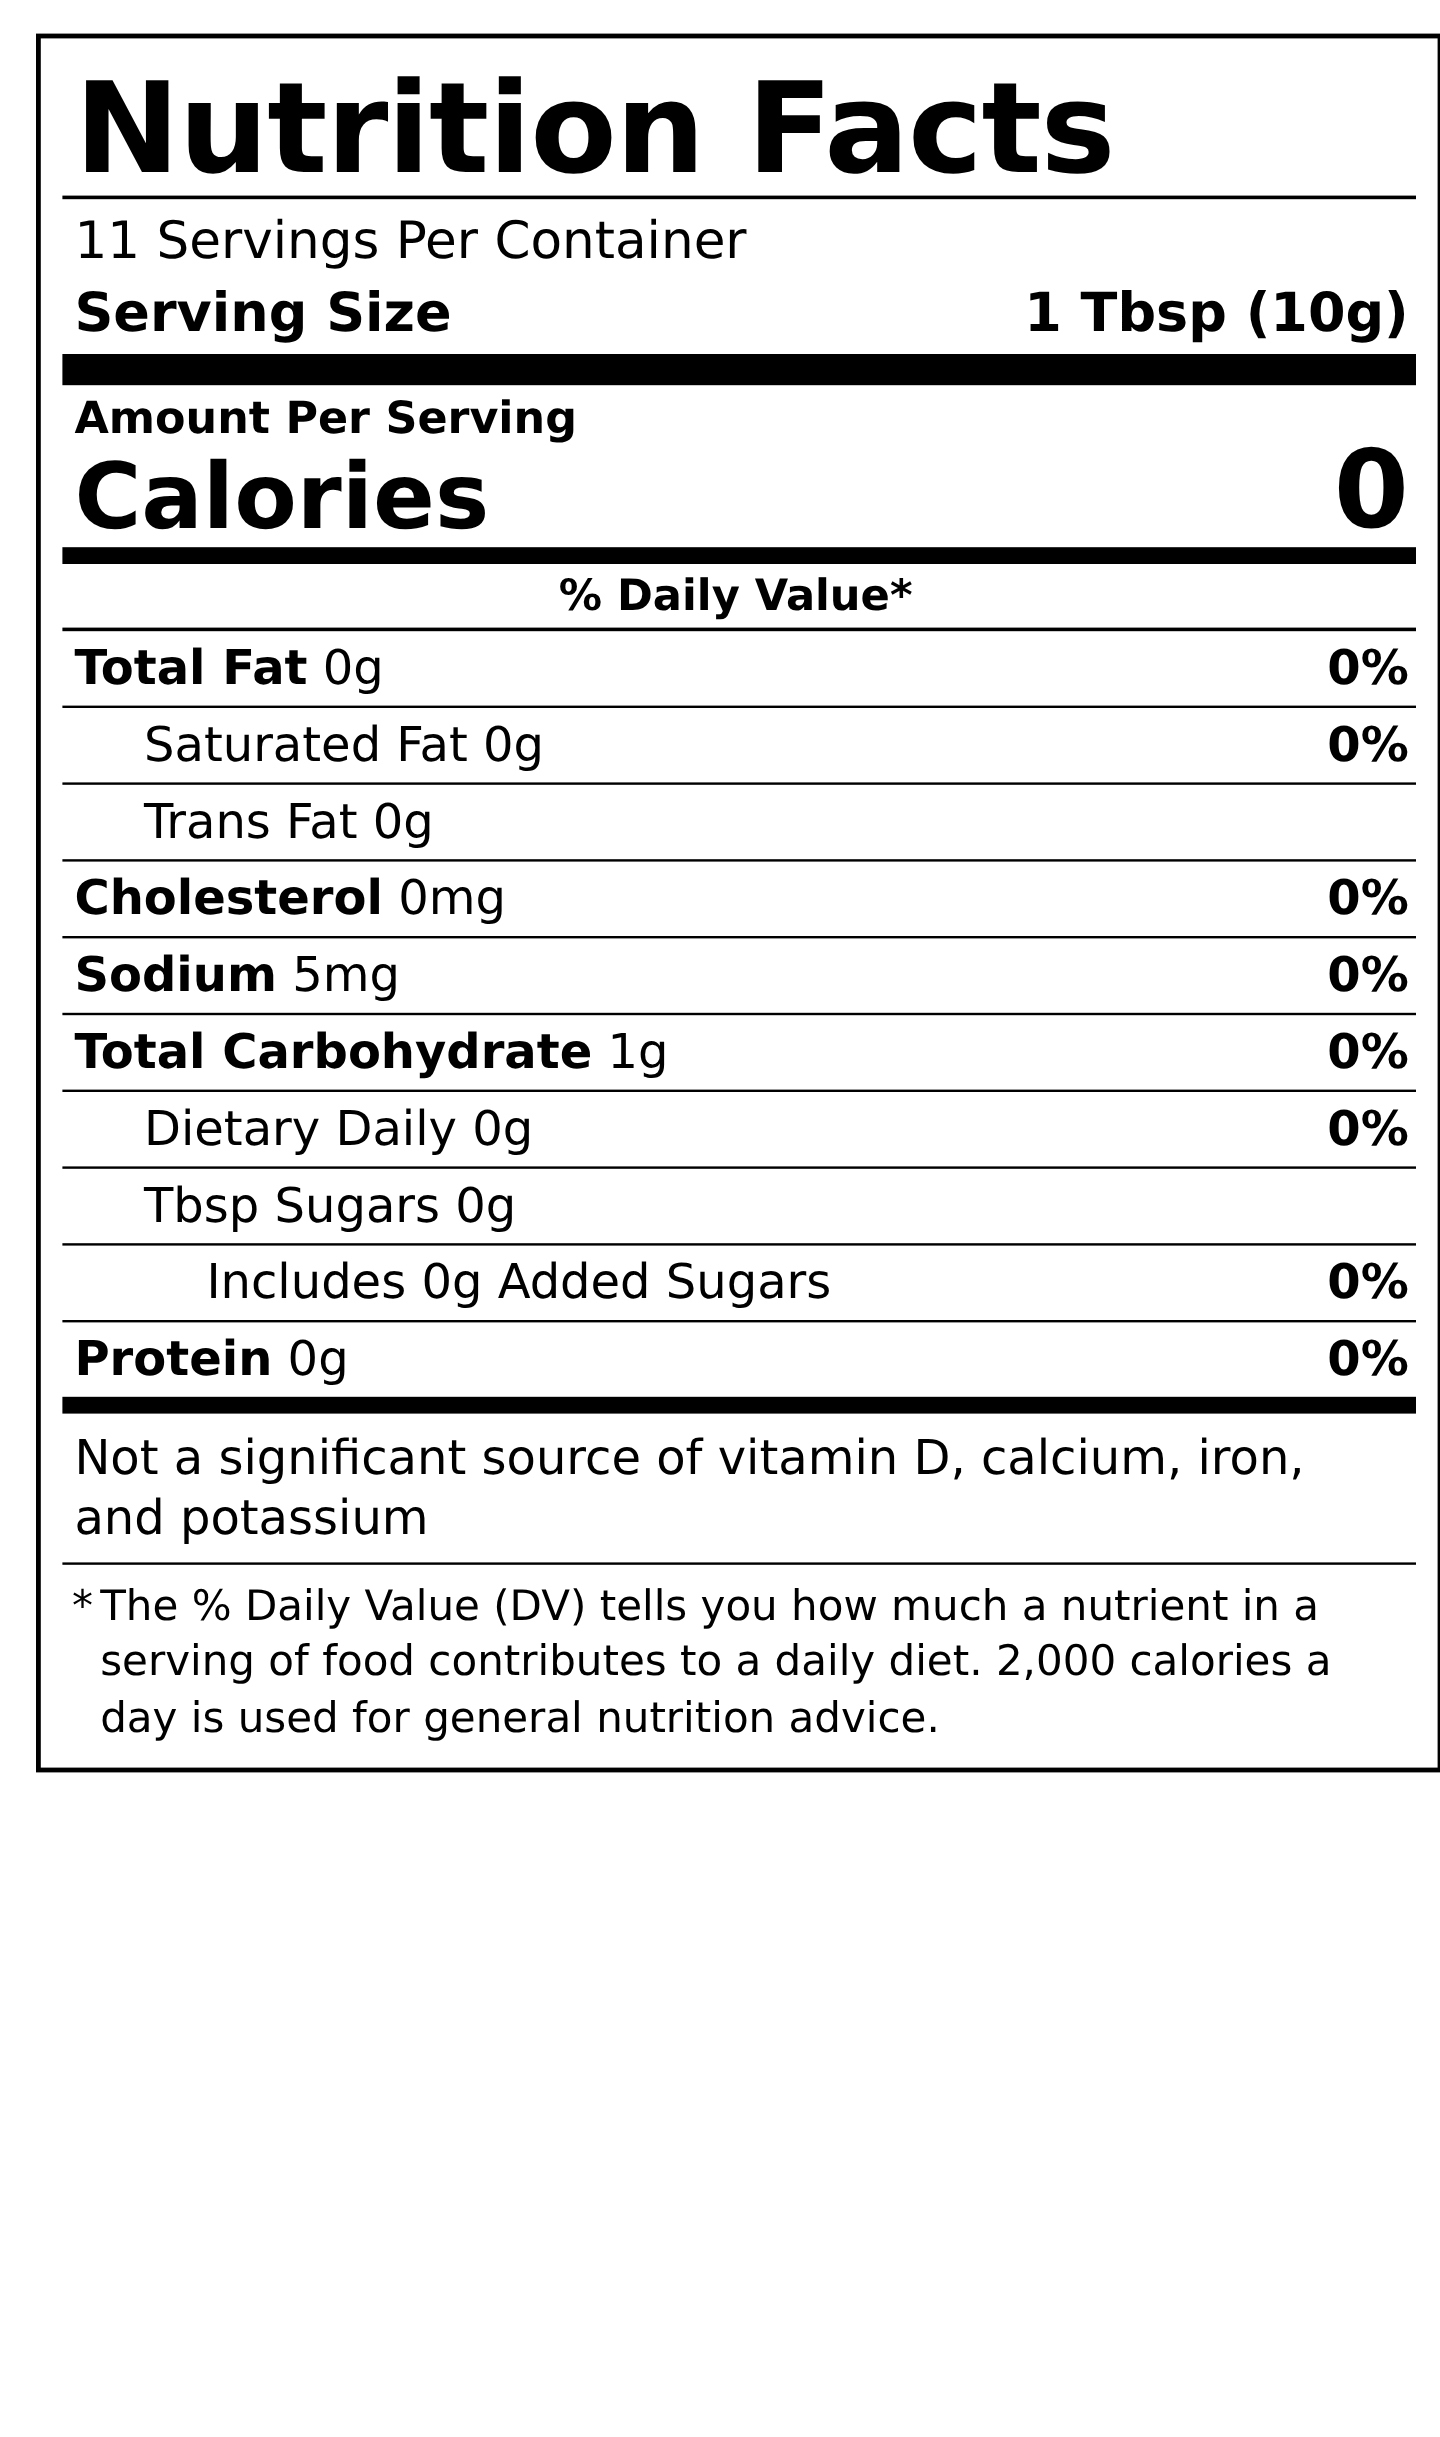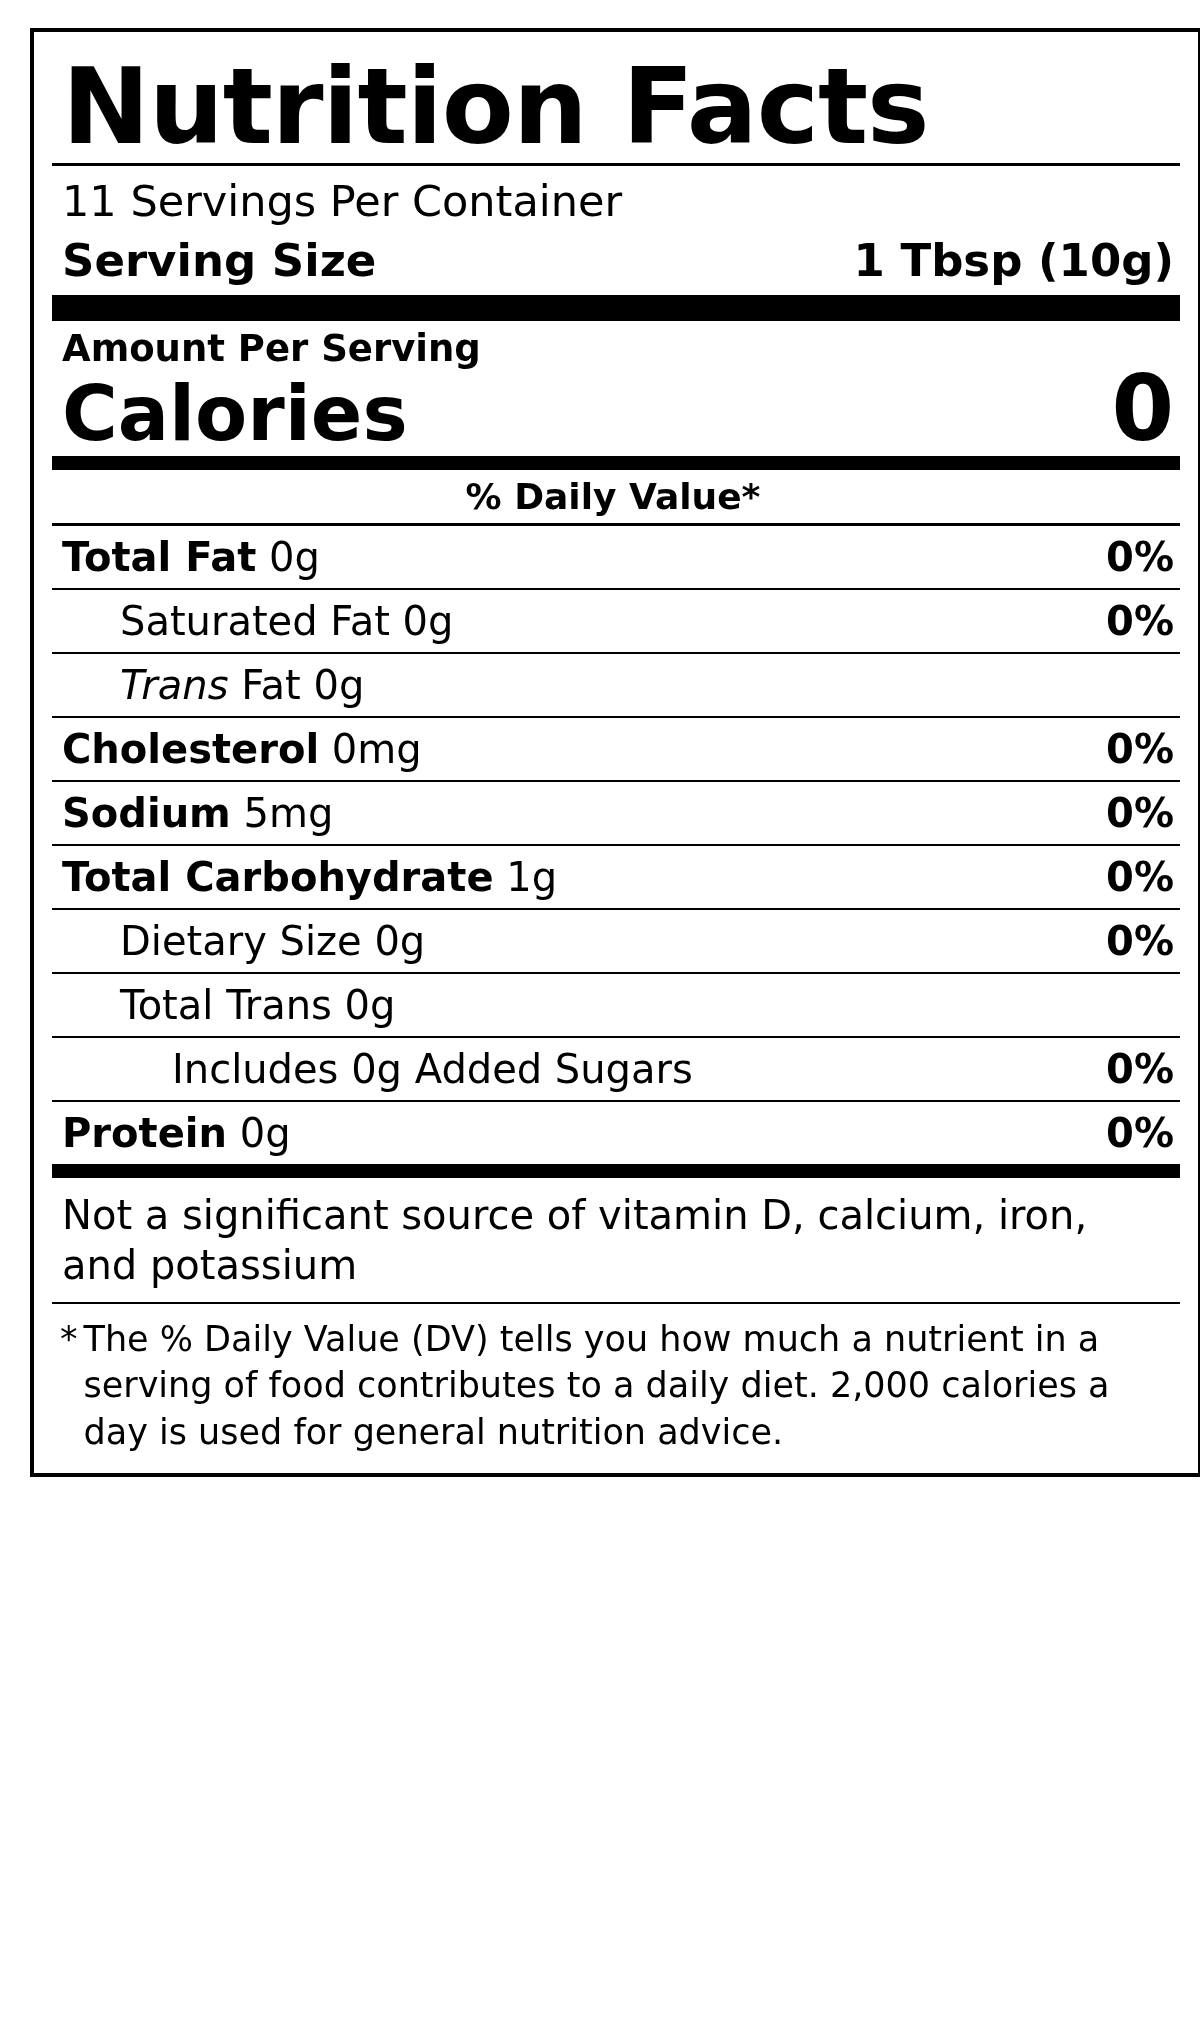--- a/index.html
+++ b/index.html
@@ -94,21 +94,21 @@
     align-items: baseline;
     font-size: 40px;
     padding: 8px 6px 8px 10px;
     border-top: 2px solid #000;
   }
   .nrow.first { border-top: 3px solid #000; }
   .nrow .name { white-space: nowrap; }
   .nrow .dv { font-weight: bold; white-space: nowrap; }
   .indent1 { padding-left: 58px; }
   .indent2 { padding-left: 110px; }
-  .italic { font-style: italic; }
+  .italic { }
   
   .footnote-plain {
     font-size: 40px;
     line-height: 1.25;
     padding: 12px 10px 12px 10px;
   }
   .footnote-star {
     display: flex;
     font-size: 35px;
     line-height: 1.32;
@@ -170,25 +170,25 @@
       </div>
       <div class="nrow">
         <span class="name"><span style="font-weight: bold;">Sodium</span><span> 5mg</span></span>
         <span class="dv">0%</span>
       </div>
       <div class="nrow">
         <span class="name"><span style="font-weight: bold;">Total Carbohydrate</span><span> 1g</span></span>
         <span class="dv">0%</span>
       </div>
       <div class="nrow">
-        <span class="name indent1"><span>Dietary Size</span><span> 0g</span></span>
-        <span class="dv">0%</span>
-      </div>
-      <div class="nrow">
-        <span class="name indent1"><span>Total Trans</span><span> 0g</span></span>
+        <span class="name indent1"><span>Dietary Daily</span><span> 0g</span></span>
+        <span class="dv">0%</span>
+      </div>
+      <div class="nrow">
+        <span class="name indent1"><span>Tbsp Sugars</span><span> 0g</span></span>
         <span class="dv"></span>
       </div>
       <div class="nrow">
         <span class="name indent2"><span>Includes 0g Added Sugars</span></span>
         <span class="dv">0%</span>
       </div>
       <div class="nrow">
         <span class="name"><span style="font-weight: bold;">Protein</span><span> 0g</span></span>
         <span class="dv">0%</span>
       </div>

